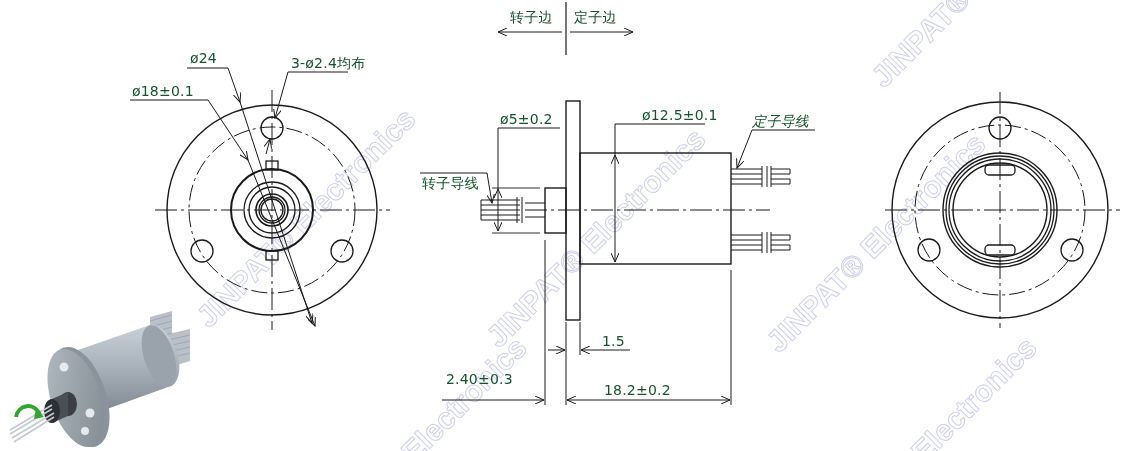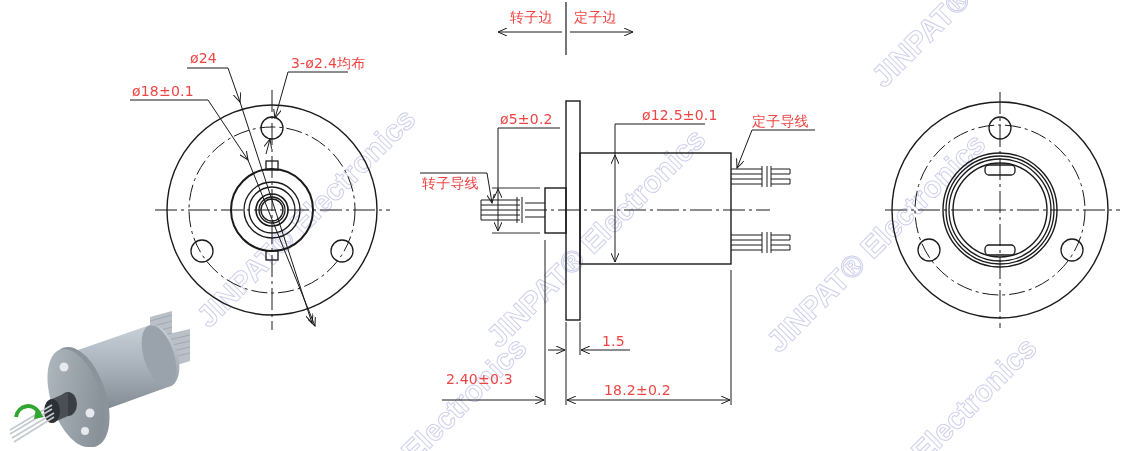--- a/index.html
+++ b/index.html
@@ -1,18 +1,18 @@
 <!DOCTYPE html>
 <html><head>
 <meta charset="utf-8">
 <style>
   html, body { margin: 0; padding: 0; background: #ffffff; }
   body { width: 1127px; height: 451px; position: relative; overflow: hidden; font-family: "Liberation Sans", "DejaVu Sans", sans-serif; }
   #drawing { position: absolute; left: 0; top: 0; width: 1127px; height: 451px; }
-  .label { position: absolute; font-family: "DejaVu Sans", "Liberation Sans", sans-serif; font-size: 14px; color: #ef4444; white-space: nowrap; line-height: 16px; letter-spacing: 0.2px; }
+  .label { position: absolute; font-family: "DejaVu Sans", "Liberation Sans", sans-serif; font-size: 14px; color: #14532d; white-space: nowrap; line-height: 16px; letter-spacing: 0.2px; }
   .label.cn { font-size: 14px; }
   .wm { position: absolute; font-family: "Liberation Sans", sans-serif; font-size: 30px; font-weight: bold; color: transparent; -webkit-text-stroke: 1px #c9cbea; transform-origin: left top; white-space: nowrap; opacity: 0.9; pointer-events: none; }
   .iso { position: absolute; left: 0; top: 305px; width: 200px; height: 146px; }
 </style>
 </head>
 <body>
 
 <div class="wm" style="left:190px; top:310px; transform: rotate(-45deg);">JINPAT® Electronics</div>
 <div class="wm" style="left:480px; top:330px; transform: rotate(-45deg);">JINPAT® Electronics</div>
 <div class="wm" style="left:760px; top:335px; transform: rotate(-45deg);">JINPAT® Electronics</div>
@@ -163,21 +163,21 @@
 <div class="label cn" style="left:510px; top:9px;">转子边</div>
 <div class="label cn" style="left:574px; top:9px;">定子边</div>
 
 <div class="label" style="left:190px; top:50px;">ø24</div>
 <div class="label" style="left:132px; top:83px;text-align:right;">ø18±0.1</div>
 <div class="label" style="left:291px; top:55px;">3-ø2.4均布</div>
 
 <div class="label" style="left:500px; top:111px;">ø5±0.2</div>
 <div class="label" style="left:642px; top:107px;">ø12.5±0.1</div>
 <div class="label cn" style="left:422px; top:155px;margin-top:20px;">转子导线</div>
-<div class="label cn" style="left:752px; top:113px;">定子导线</div>
+<div class="label cn" style="left:752px; top:113px;font-style:italic;">定子导线</div>
 <div class="label" style="left:602px; top:333px;">1.5</div>
 <div class="label" style="left:446px; top:371px;">2.40±0.3</div>
 <div class="label" style="left:604px; top:382px;">18.2±0.2</div>
 
 <svg class="iso" viewBox="0 0 200 146" xmlns="http://www.w3.org/2000/svg">
   <defs>
     <linearGradient id="bodyG" x1="0" y1="0" x2="0" y2="1">
       <stop offset="0" stop-color="#c8d0d8"></stop>
       <stop offset="0.5" stop-color="#a7b0b9"></stop>
       <stop offset="1" stop-color="#7f8891"></stop>

